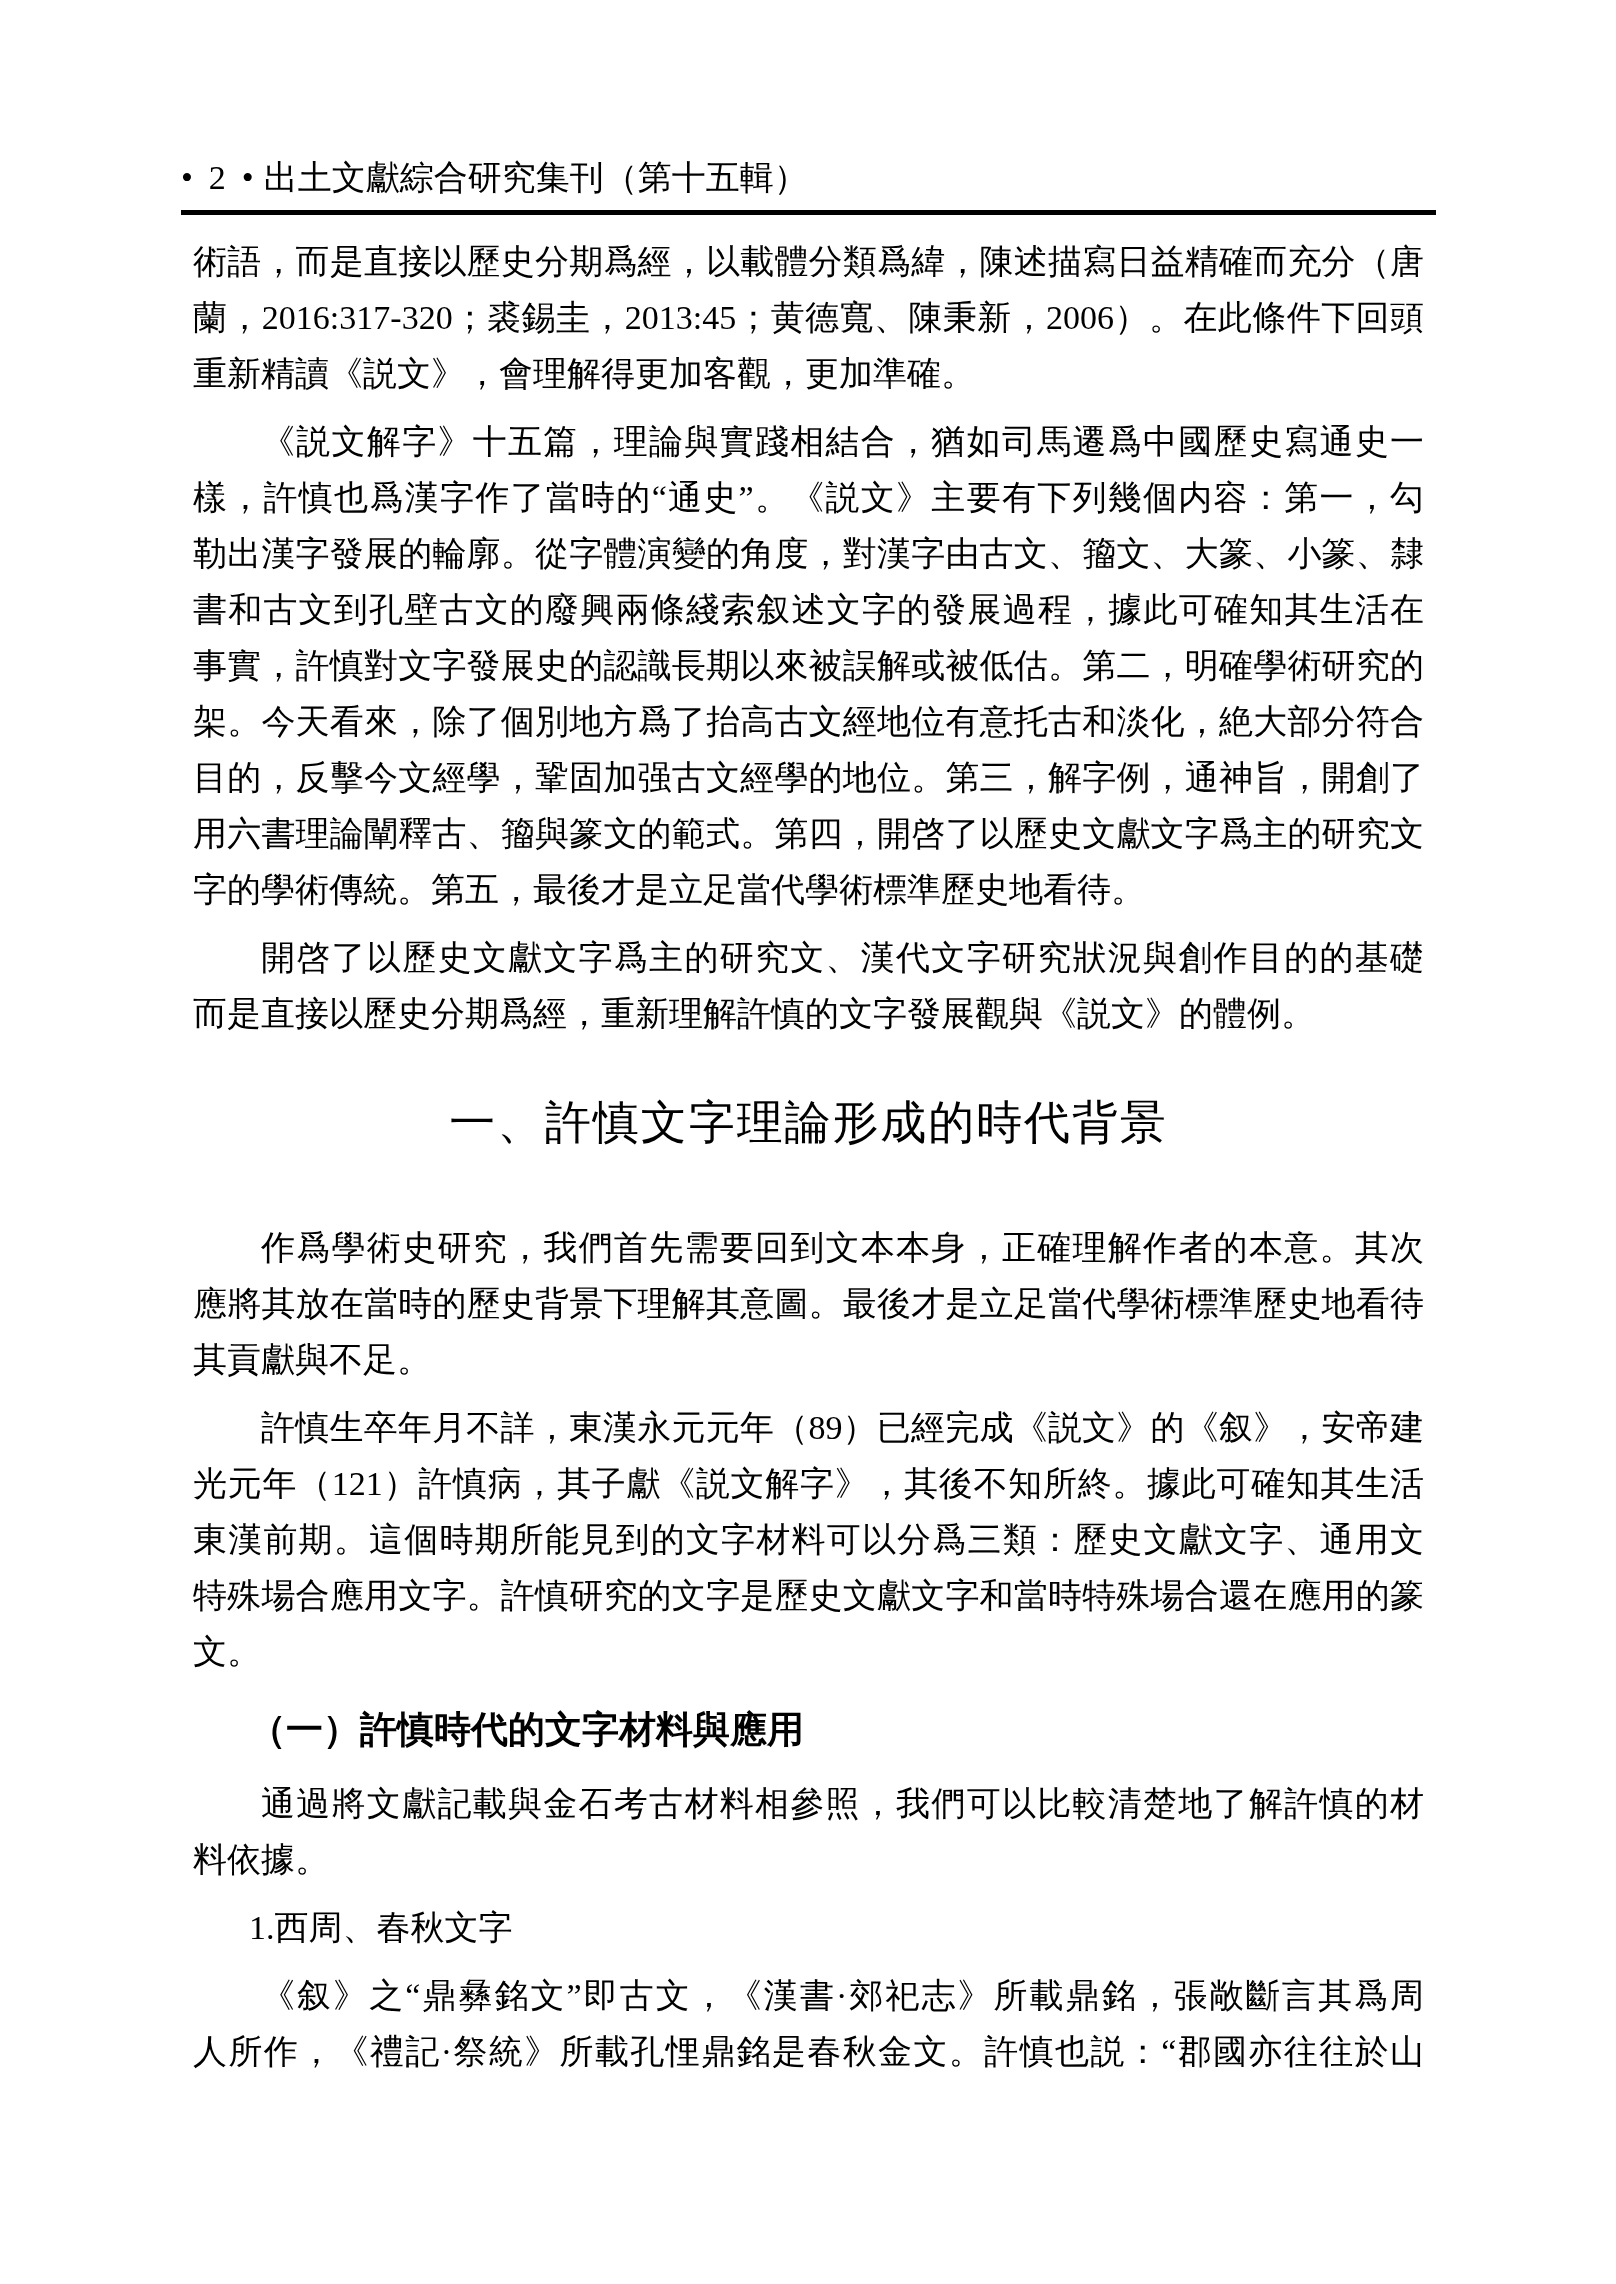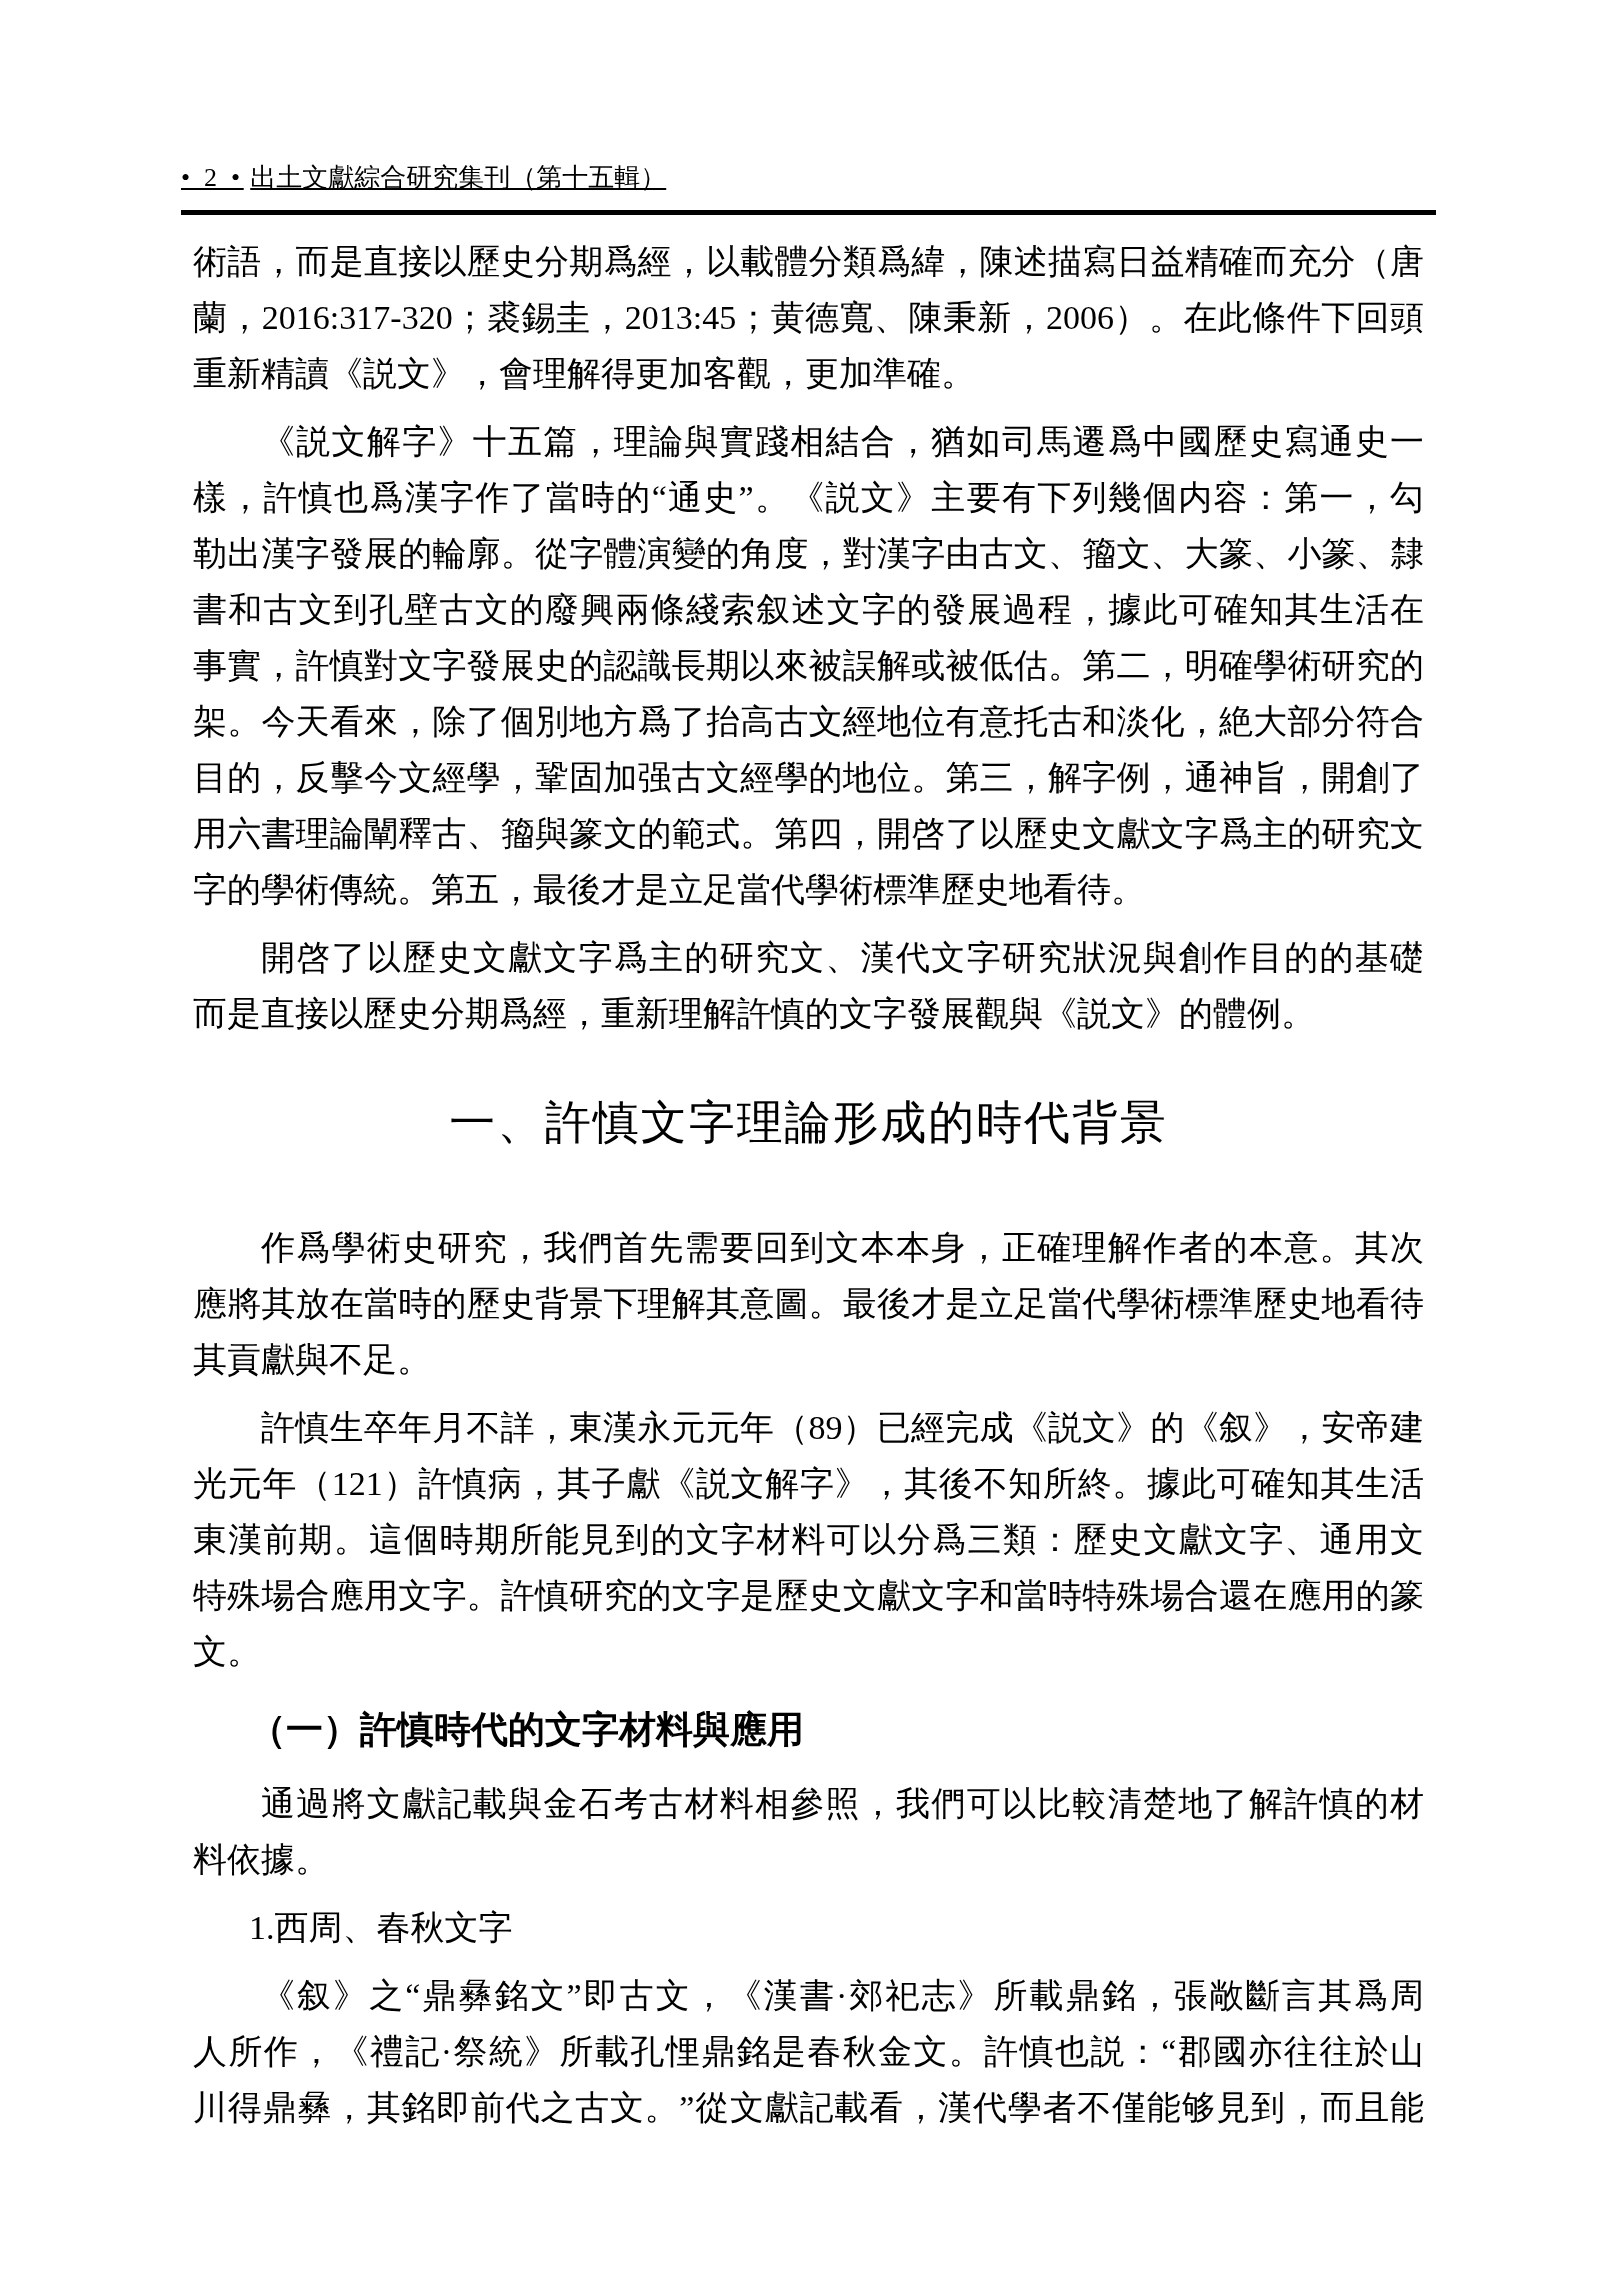--- a/index.html
+++ b/index.html
@@ -10,24 +10,23 @@
     background: #ffffff;
     overflow: hidden;
     color: #000;
     font-family: "Liberation Serif", "DejaVu Serif", serif;
   }
   .running-header {
     position: absolute;
     left: 181px;
     top: 156px;
     width: 1255px;
-    font-size: 26px;
+    font-size: 34px;
     line-height: 43px;
     white-space: nowrap;
-    text-decoration: underline;
   }
   .page-marker { letter-spacing: 3.7px; margin-right: 6.5px; }
   .header-rule {
     position: absolute;
     left: 181px;
     top: 210px;
     width: 1255px;
     height: 5.1px;
     background: #000;
   }
@@ -111,17 +110,16 @@
       </div>
       <div class="h2">（一）許慎時代的文字材料與應用</div>
       <div class="paragraph">
         <div class="line indent">通過將文獻記載與金石考古材料相參照，我們可以比較清楚地了解許慎的材</div>
         <div class="line short">料依據。</div>
       </div>
       <div class="line indent short">1.西周、春秋文字</div>
       <div class="paragraph">
         <div class="line indent">《叙》之“鼎彝銘文”即古文，《漢書·郊祀志》所載鼎銘，張敞斷言其爲周</div>
         <div class="line">人所作，《禮記·祭統》所載孔悝鼎銘是春秋金文。許慎也説：“郡國亦往往於山</div>
-        <div class="line">川得鼎彝，其銘即前代之古文。”從文獻記載看，漢代學者不僅能够見到，而且能</div>
       </div>
     </div>
 </div>
 
 
 </body></html>

